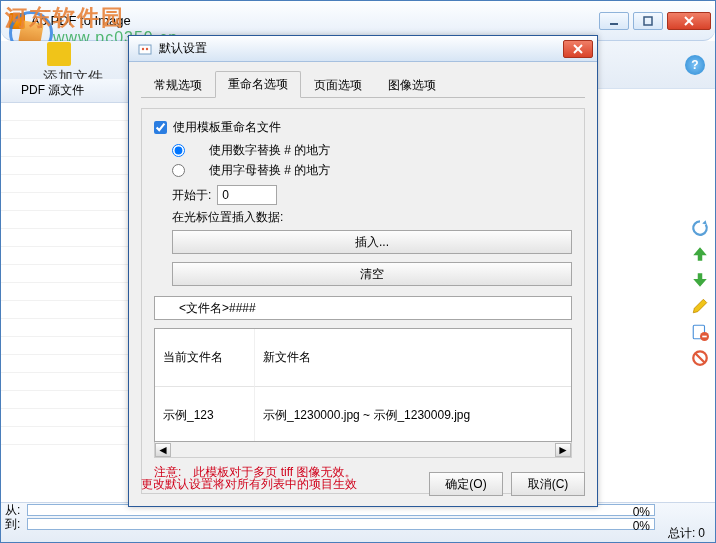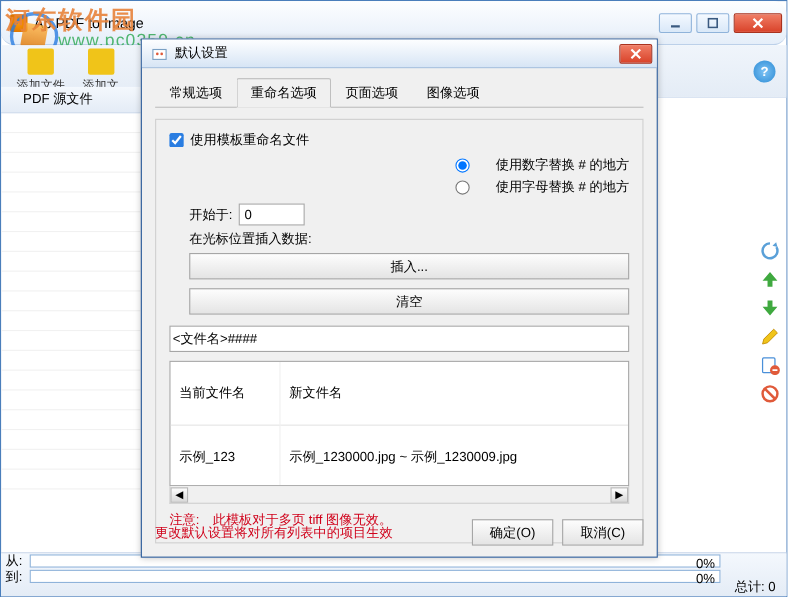--- a/index.html
+++ b/index.html
@@ -15,21 +15,21 @@
 .wm-logo::before { content:""; width:22px; height:22px; background: linear-gradient(#ffb13d,#e07400); border-radius:2px; transform: rotate(10deg); }
 
 .win-btns { margin-left: auto; display: flex; gap: 4px; }
 .win-btn { width: 30px; height: 18px; border: 1px solid #8fb3da; border-radius: 2px; background: linear-gradient(#f4f9ff,#d9e8f8); display: flex; align-items: center; justify-content: center; cursor: pointer; }
 .win-btn.close { background: linear-gradient(#f07e66,#d9432a); border-color: #a9321e; color: #fff; width: 44px; }
 .win-btn svg { width: 10px; height: 10px; }
 
 .toolbar-row { height: 48px; border-bottom: 1px solid #d6e2f1; background: linear-gradient(#f0f5fb,#e4ecf6); display: flex; align-items: center; padding: 0 6px; position: relative; }
 .tool-btn { display: flex; flex-direction: column; align-items: center; padding: 2px 8px; cursor: pointer; }
 .tool-btn .ic { width: 24px; height: 24px; background: #f0c419; border-radius: 2px; margin-bottom: 2px; }
-.tool-btn .lbl { font-size: 11px; color: #333; }
+.tool-btn .lbl { font-size: 15px; color: #333; margin-left: 28px; }
 .help-ic { position: absolute; right: 10px; top: 14px; width: 20px; height: 20px; border-radius: 50%; background: radial-gradient(circle,#7ec3f5,#2a8ad4); color: #fff; display: flex; align-items: center; justify-content: center; font-weight: bold; cursor: pointer; }
 
 .left-panel { position: absolute; left: 0; top: 78px; width: 128px; bottom: 40px; border-right: 1px solid #d6e2f1; }
 .left-panel .hdr { background: linear-gradient(#f4f8fd,#e4ecf6); border-bottom: 1px solid #cbd8ea; padding: 3px 20px; }
 .left-panel .rows { }
 .left-panel .row { height: 18px; border-bottom: 1px solid #f1f1f1; }
 
 .right-rail { position: absolute; right: 2px; top: 78px; width: 26px; bottom: 40px; display: flex; flex-direction: column; align-items: center; gap: 8px; padding-top: 140px; }
 .rail-ic { width: 18px; height: 18px; cursor: pointer; display: flex; align-items:center; justify-content:center; }
 
@@ -40,35 +40,35 @@
 .status .bar .pct { float: right; margin-right: 4px; }
 .status .total { position: absolute; right: 10px; bottom: 0; font-size: 11px; }
 
 
 .modal { position: absolute; left: 128px; top: 35px; width: 470px; height: 472px; border: 1px solid #2a5a9a; background: #f0f0f0; box-shadow: 0 0 6px rgba(0,0,0,.25); z-index: 30; }
 .modal-title { height: 26px; background: linear-gradient(#fdfeff,#d7e5f5); display: flex; align-items: center; padding: 0 4px 0 8px; border-bottom: 1px solid #a6c0df; }
 .modal-title .mic { width: 16px; height: 16px; margin-right: 6px; display:flex; }
 .modal-title .win-btns { margin-left: auto; }
 .modal-body { padding: 8px 12px 4px; }
 
-.tabs { display: flex; border-bottom: 1px solid #bfbfbf; }
+.tabs { display: flex; border-bottom: 1px solid #bfbfbf; align-items: center; }
 .tab { padding: 4px 12px; border: 1px solid transparent; border-bottom: none; cursor: pointer; background: transparent; position: relative; top: 1px; }
 .tab.active { border-color: #bfbfbf; background: #f0f0f0; border-bottom: 1px solid #f0f0f0; border-radius: 2px 2px 0 0; }
 
 .group { border: 1px solid #cfcfcf; margin-top: 10px; padding: 10px 12px 12px; background: #f0f0f0; }
 .chk { display: flex; align-items: center; gap: 6px; margin-bottom: 6px; }
 .chk input { accent-color: #2a7de1; }
-.radio-row { margin-left: 18px; display: flex; align-items: center; gap: 24px; margin-bottom: 3px; justify-content: flex-end; }
+.radio-row { margin-left: 18px; display: flex; align-items: center; gap: 24px; margin-bottom: 3px; }
 .inline { display: flex; align-items: center; gap: 6px; margin: 6px 0 4px 18px; }
 .inline input[type=text] { width: 60px; height: 20px; border: 1px solid #a6a6a6; padding: 0 4px; }
 .lbl2 { margin-left: 18px; margin-top: 2px; }
 .btn-row { margin: 4px 0 10px 18px; display: flex; gap: 8px; flex-direction: column; }
 .btn { min-width: 70px; height: 24px; border: 1px solid #a6a6a6; background: linear-gradient(#fdfdfd,#e4e4e4); cursor: pointer; padding: 0 12px; }
 
-.pattern { width: 100%; height: 24px; border: 1px solid #a6a6a6; background: #fff; padding: 2px 2px; margin-bottom: 8px; }
+.pattern { width: 100%; height: 24px; border: 1px solid #a6a6a6; background: #fff; padding: 2px 24px; margin-bottom: 8px; }
 .table-box { border: 1px solid #a6a6a6; background: #fff; height: 114px; overflow: hidden; }
 .trow { display: flex; }
 .tcell { padding: 20px 8px; }
 .thdr .tcell { font-weight: normal; border-bottom: 1px solid #e4e4e4; }
 .c1 { width: 100px; border-right: 1px solid #f0f0f0; }
 .c2 { flex: 1; }
 .hscroll { height: 16px; background: #f0f0f0; border: 1px solid #cfcfcf; border-top: none; display: flex; align-items: center; }
 .hscroll .arrow { width: 16px; height: 14px; background: linear-gradient(#fdfdfd,#d9d9d9); border: 1px solid #b8b8b8; display:flex;align-items:center;justify-content:center; cursor:pointer; }
 .hscroll .track { flex: 1; }
 

